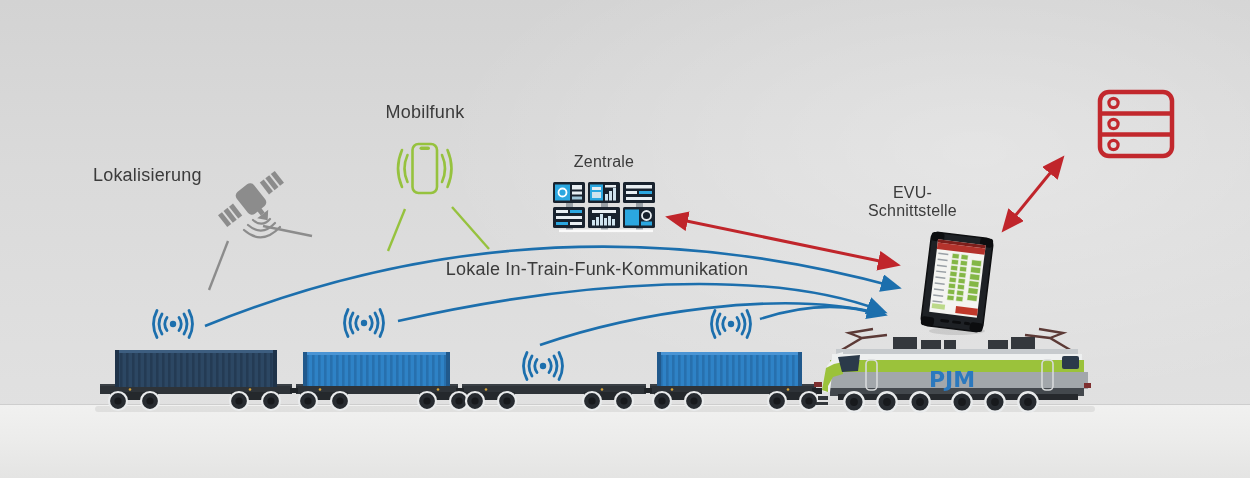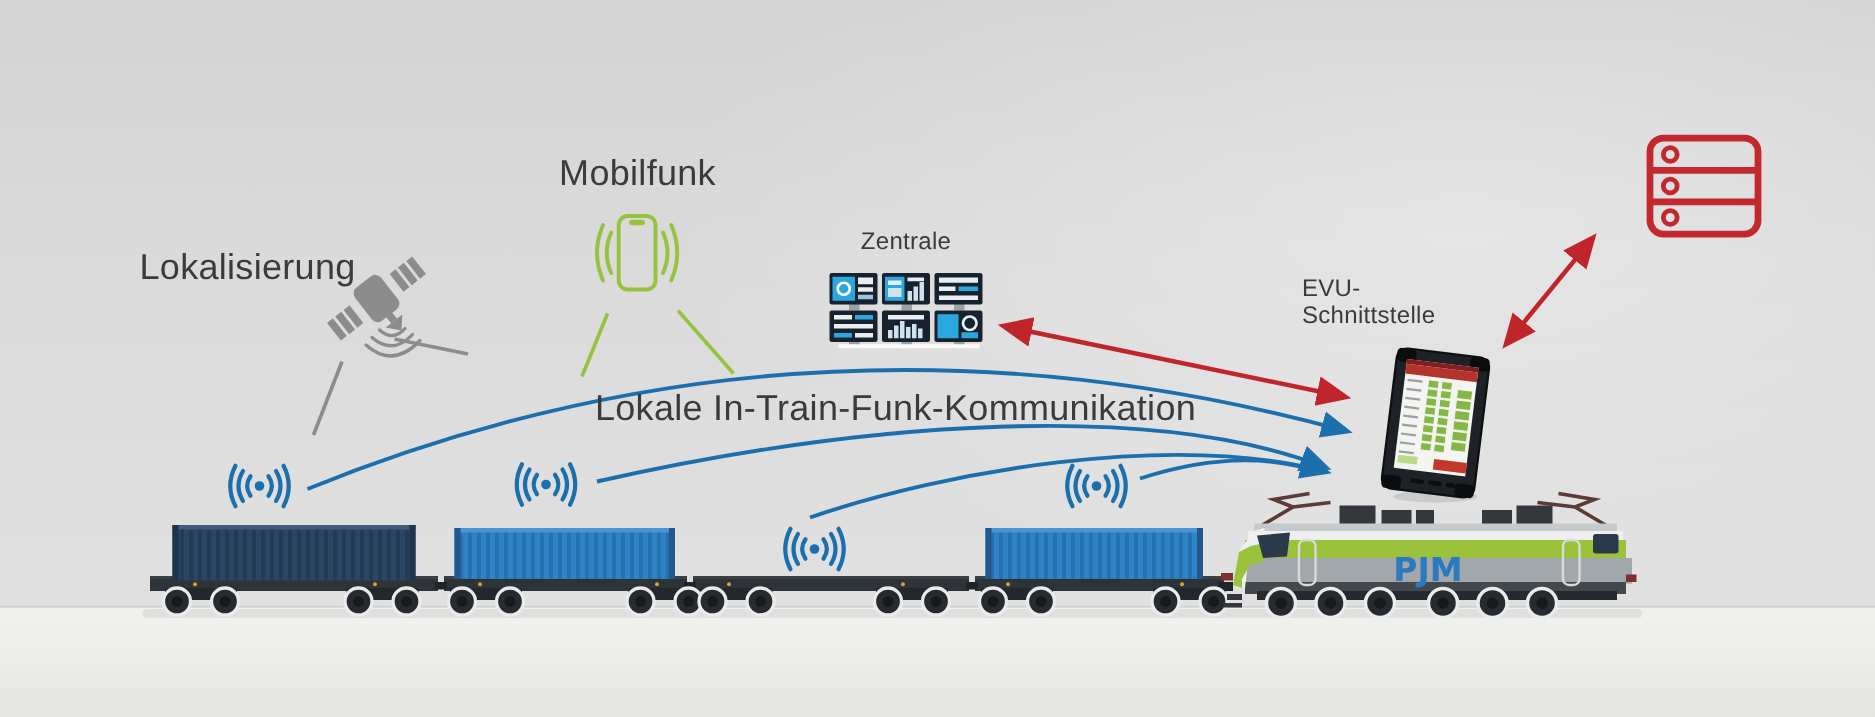--- a/index.html
+++ b/index.html
@@ -10,25 +10,25 @@
       radial-gradient(900px 420px at 78% 32%, rgba(255,255,255,0.30), rgba(255,255,255,0) 60%),
       linear-gradient(180deg,#d3d3d3 0%,#dadada 35%,#e0e0e0 80%,#e2e2e2 100%);
   }
   .floor{
     position:absolute;left:0;top:404px;width:1250px;height:74px;
     background:linear-gradient(180deg,#f1f1f0 0%,#ececeb 45%,#e4e4e3 100%);
     border-top:1px solid #cecece;
   }
   .scene{position:absolute;left:0;top:0;}
   .lbl{
-    position:absolute;color:#3b3b3b;font-size:24px;letter-spacing:.2px;
+    position:absolute;color:#3b3b3b;font-size:18px;letter-spacing:.2px;
     white-space:nowrap;line-height:1.1;
   }
   .lbl.center{transform:translateX(-50%);}
-  .lbl.small{font-size:16px;}
+  .lbl.small{font-size:16px;text-align:center;}
 </style>
 </head>
 <body>
 
 <div class="stage">
 
   <div class="floor"></div>
 
   <svg class="scene" width="1250" height="478" viewBox="0 0 1250 478">
     <defs>

